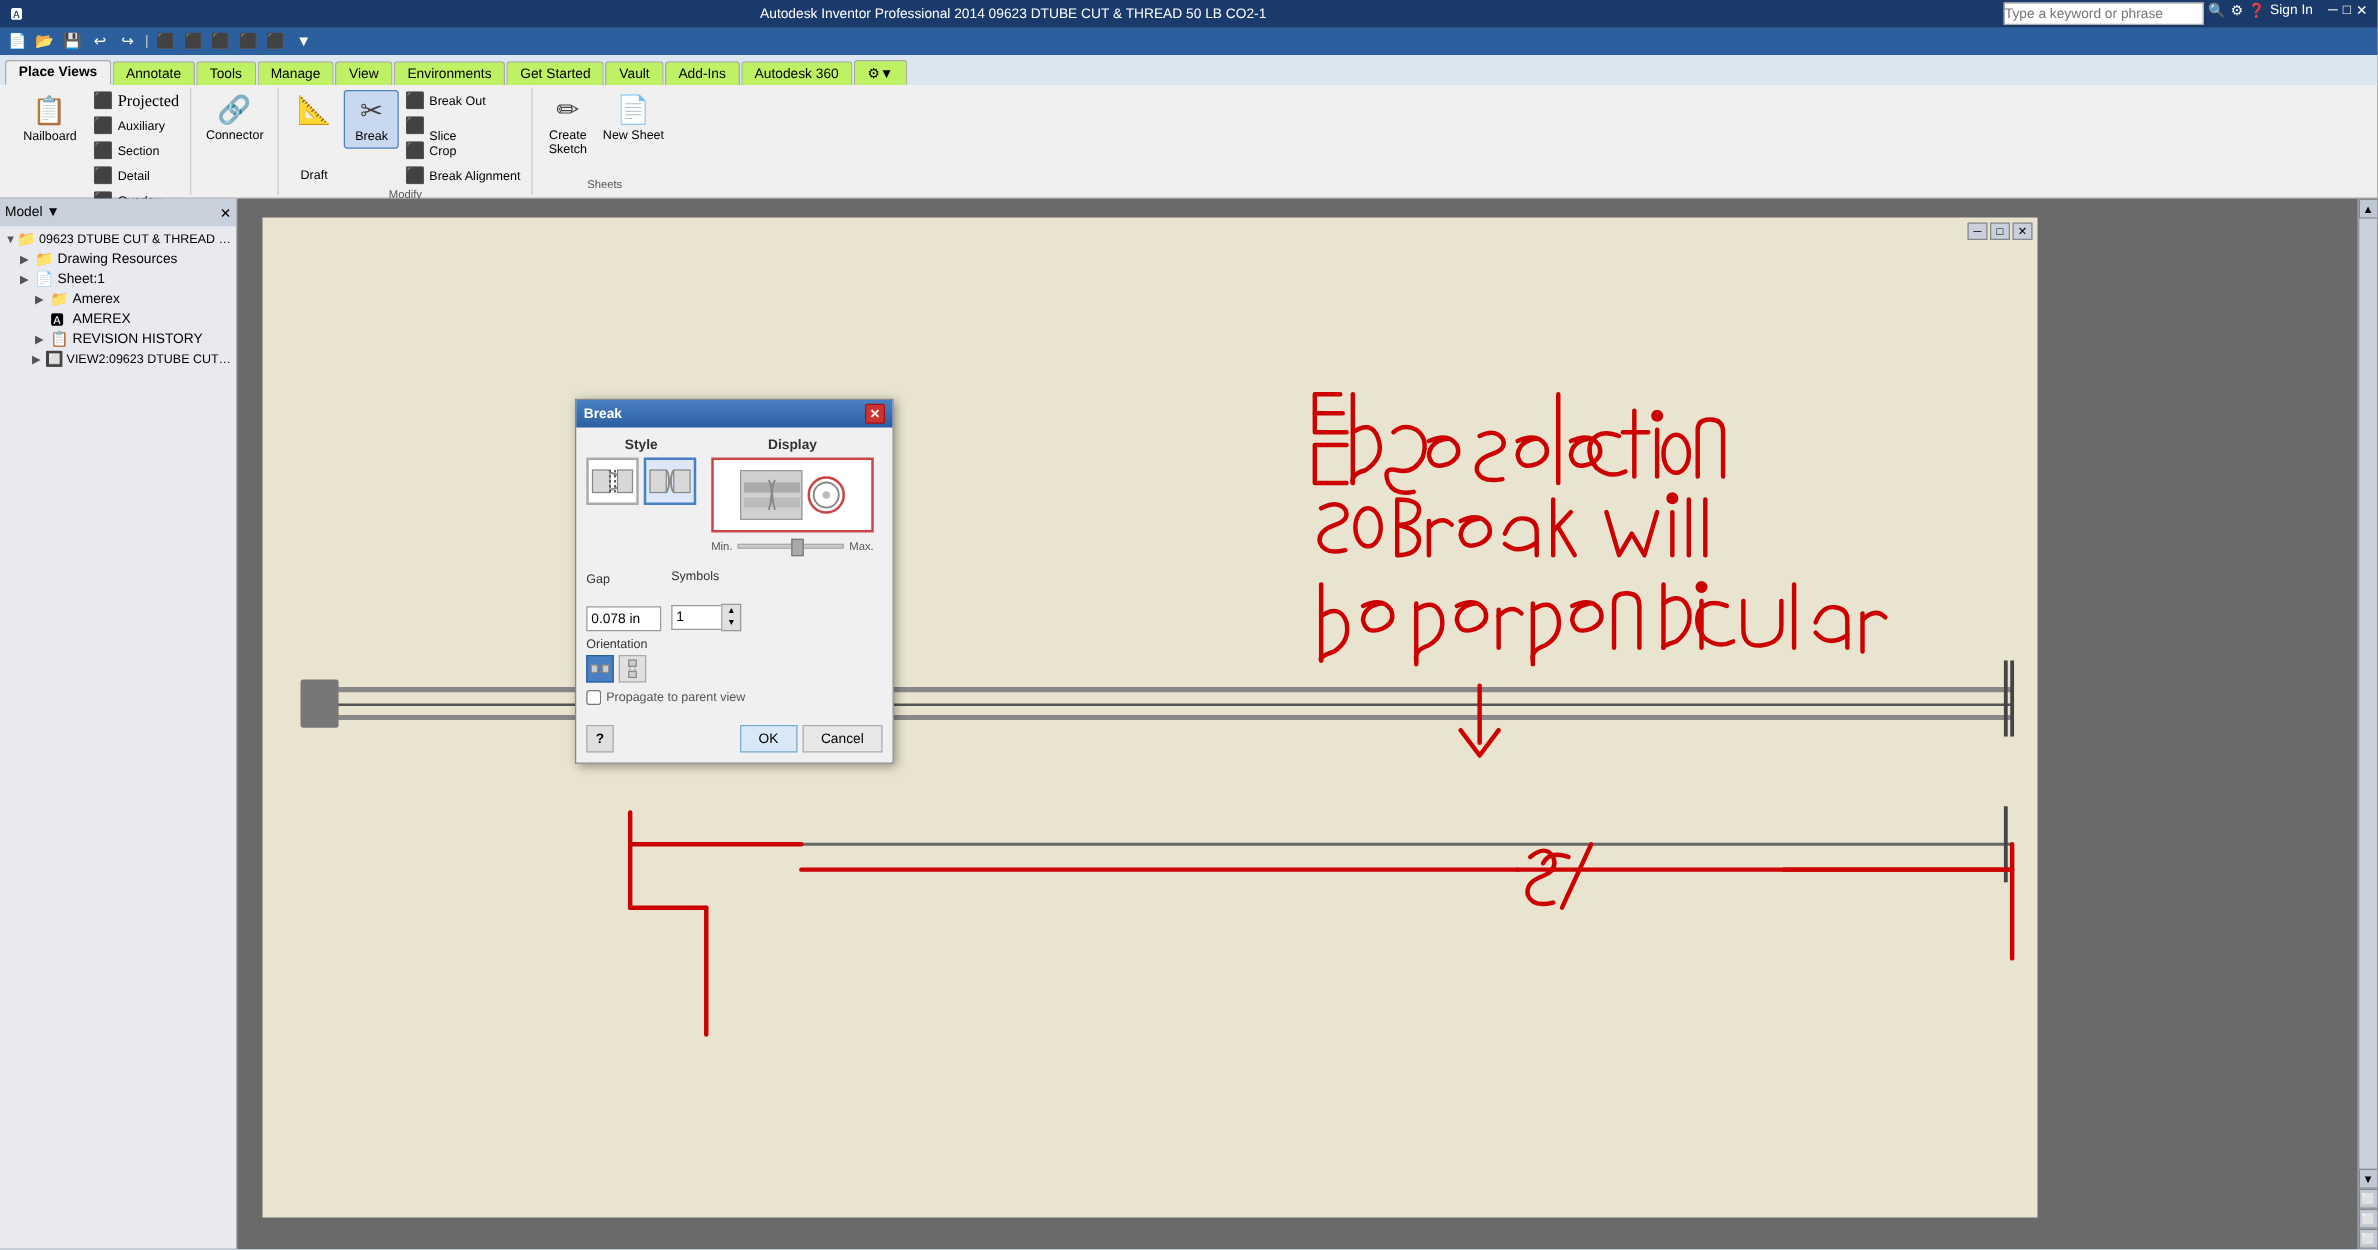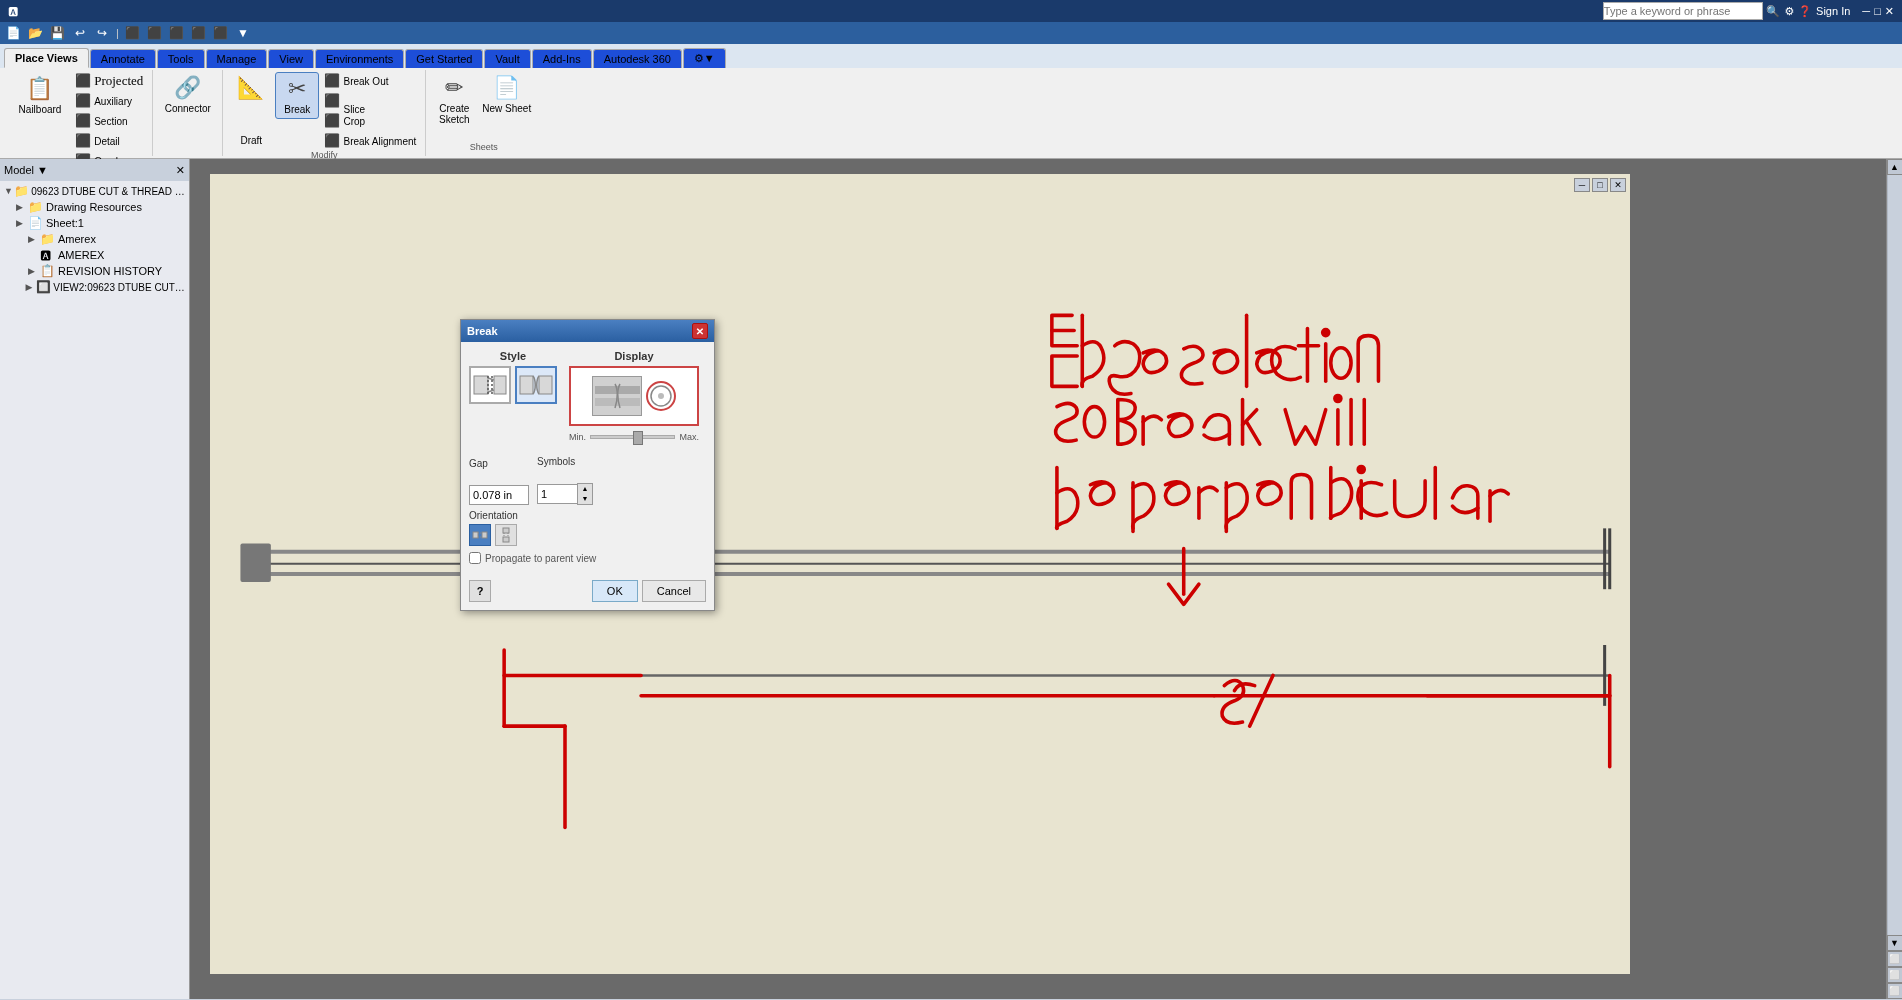--- a/index.html
+++ b/index.html
@@ -11,21 +11,21 @@
       background: linear-gradient(to bottom, #1a3a6b, #1a3a6b);
       display: flex;
       align-items: center;
       justify-content: space-between;
       padding: 0 8px;
       color: white;
       font-size: 11px;
     }
     #title-bar-left { display: flex; align-items: center; gap: 4px; }
     #title-bar-center { flex: 1; text-align: center; font-size: 11px; }
-    #title-bar-right { display: flex; align-items: center; gap: 4px; }
+    #title-bar-right { display: flex; gap: 4px; }
 
     
     #quick-access {
       height: 22px;
       background: #2c5f9e;
       display: flex;
       align-items: center;
       padding: 0 4px;
       gap: 2px;
     }
@@ -49,21 +49,21 @@
       background: #dce6f1;
       display: flex;
       align-items: flex-end;
       padding-left: 4px;
       gap: 1px;
     }
     .ribbon-tab {
       padding: 3px 10px;
       font-size: 11px;
       cursor: pointer;
-      background: #1d4ed8;
+      background: #bef264;
       border: 1px solid #aaa;
       border-bottom: none;
       border-radius: 3px 3px 0 0;
     }
     .ribbon-tab.active {
       background: #f0f0f0;
       border-bottom: 1px solid #f0f0f0;
       font-weight: bold;
     }
 
@@ -400,20 +400,21 @@
       cursor: pointer;
     }
   </style>
 </head>
 <body>
 
 <div id="title-bar">
   <div id="title-bar-left">
     <span>🅰</span>
   </div>
+  <div id="title-bar-center">Autodesk Inventor Professional 2014    09623 DTUBE CUT &amp; THREAD 50 LB CO2-1</div>
   <div id="title-bar-right">
     <input type="text" style="width: 160px; height: 18px; font-size: 11px; border: 1px solid rgb(170, 170, 170);" placeholder="Type a keyword or phrase">
     <span style="color:white;cursor:pointer;">🔍</span>
     <span style="color:white;cursor:pointer;">⚙</span>
     <span style="color:white;cursor:pointer;">❓</span>
     <span style="color:white;cursor:pointer;">Sign In</span>
     <span style="color:white;cursor:pointer;margin-left:8px;">─</span>
     <span style="color:white;cursor:pointer;">□</span>
     <span style="color:white;cursor:pointer;">✕</span>
   </div>

